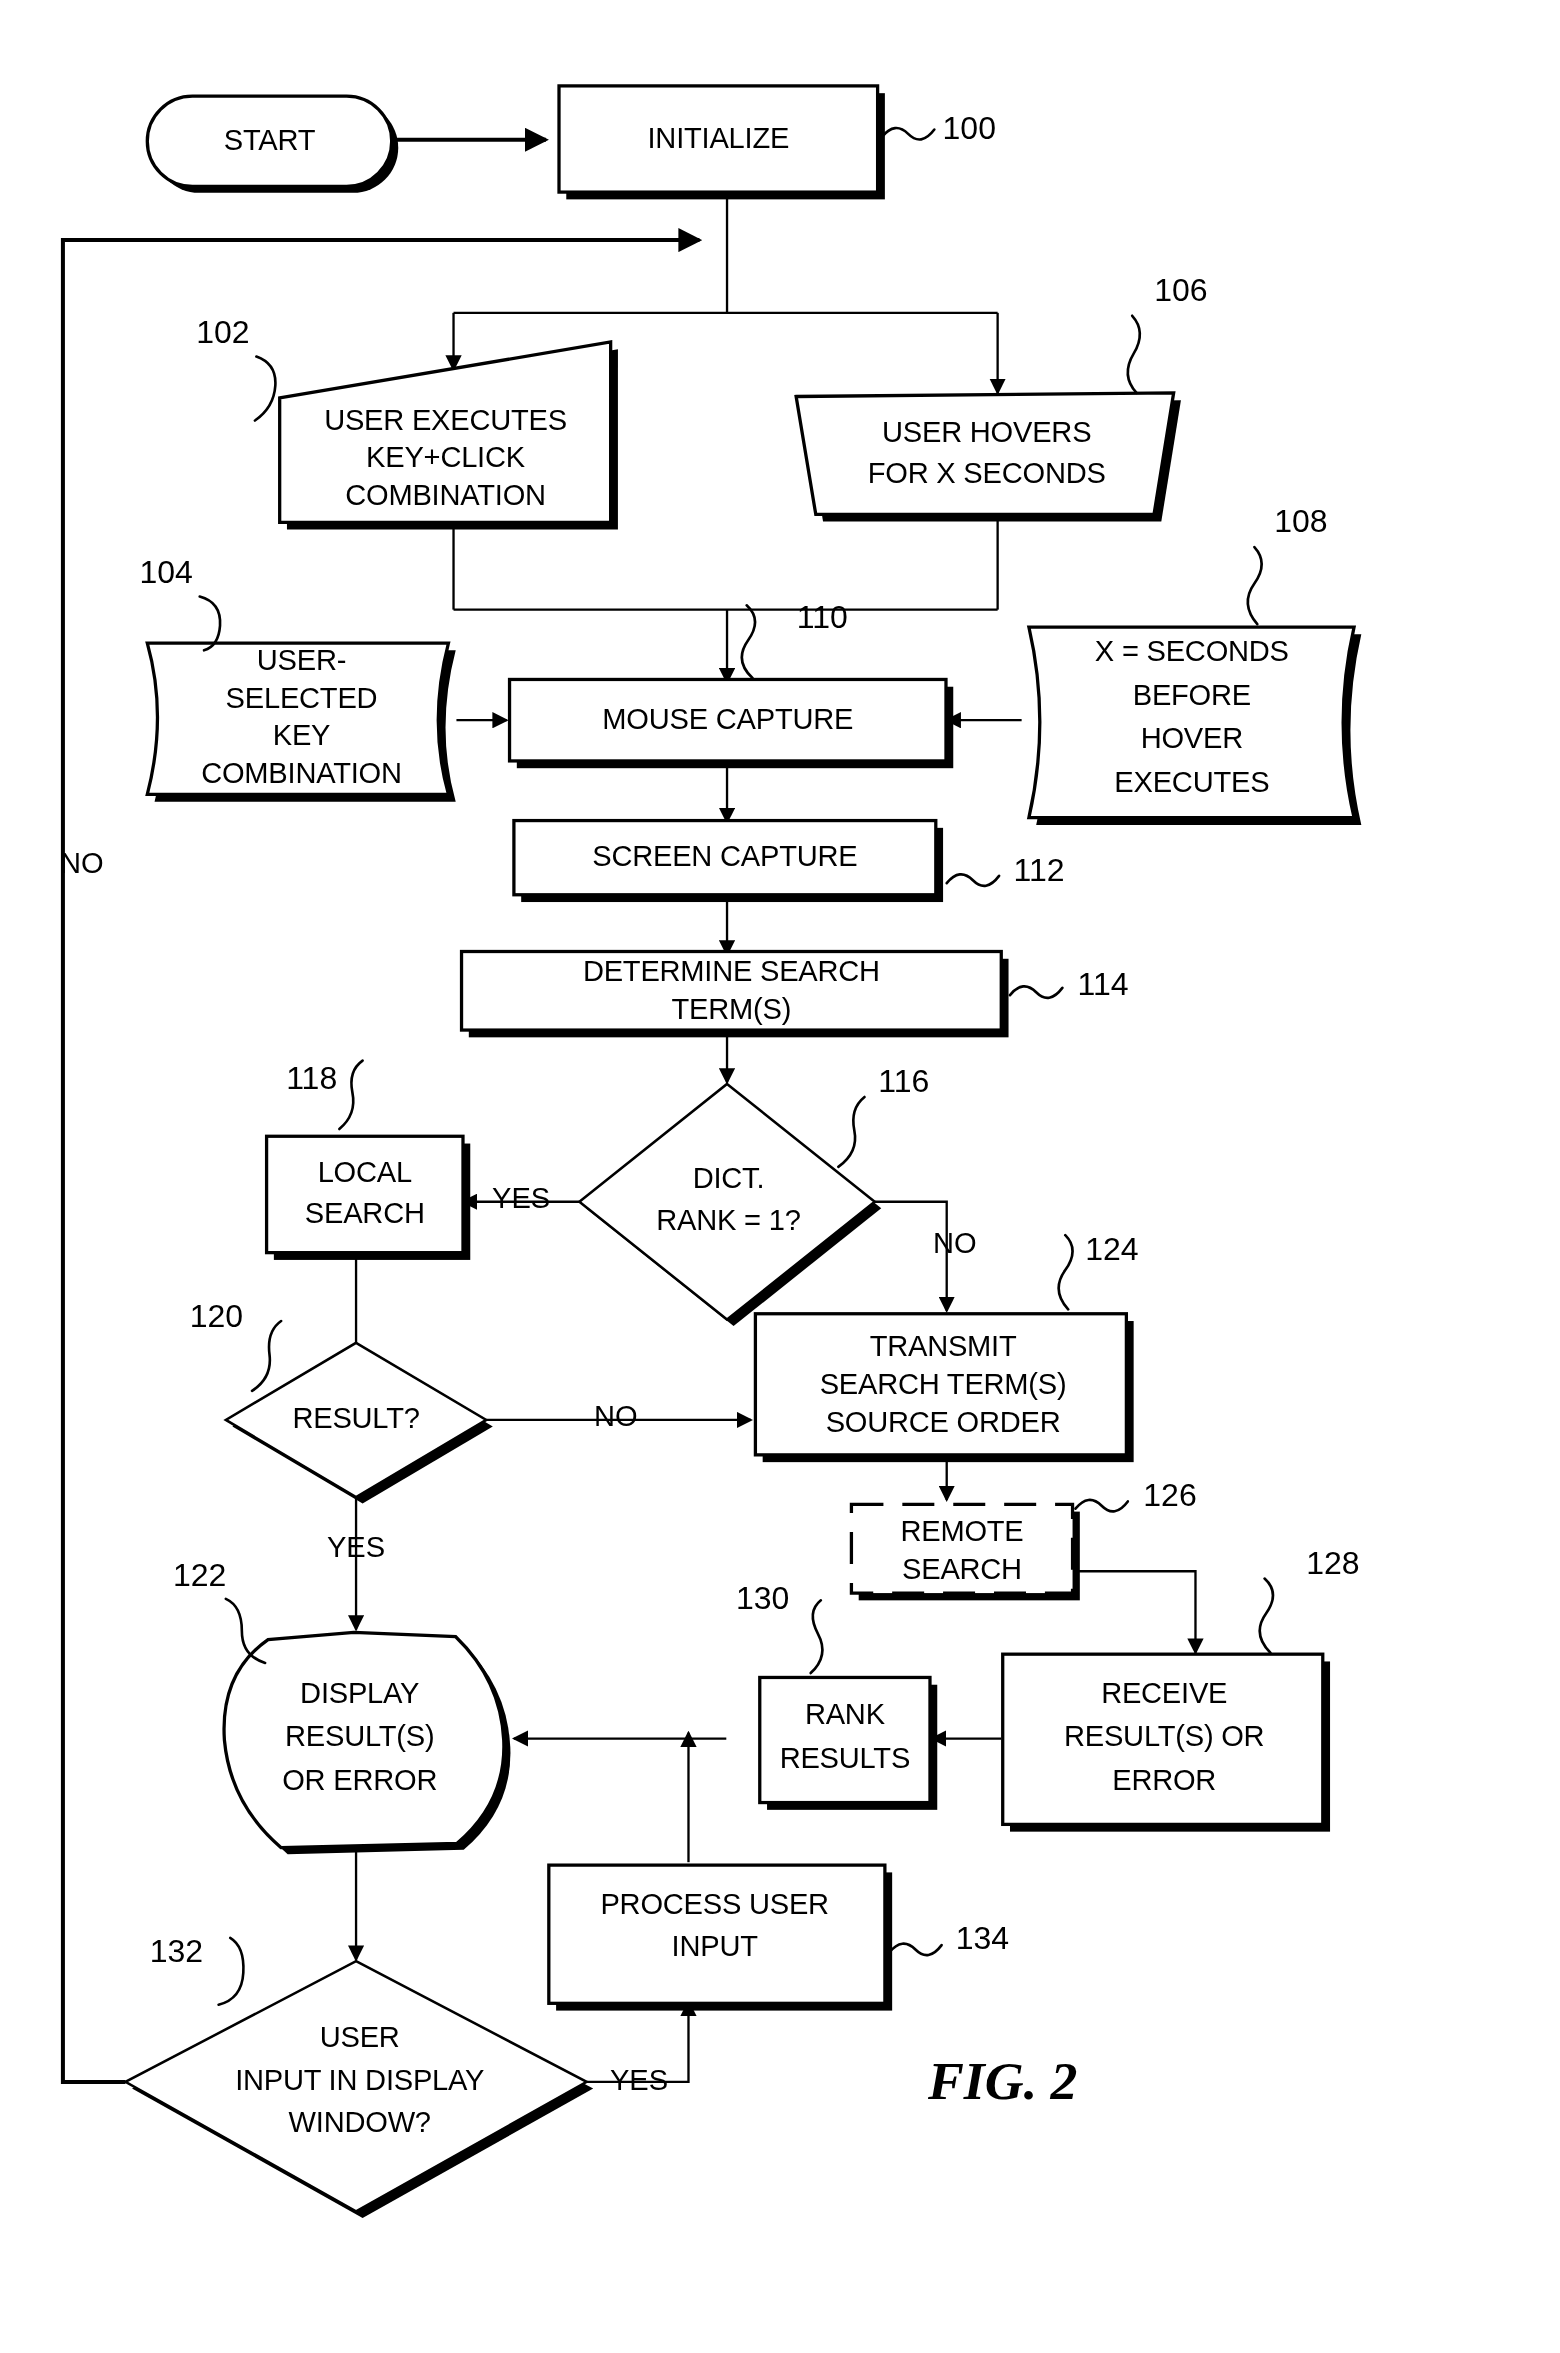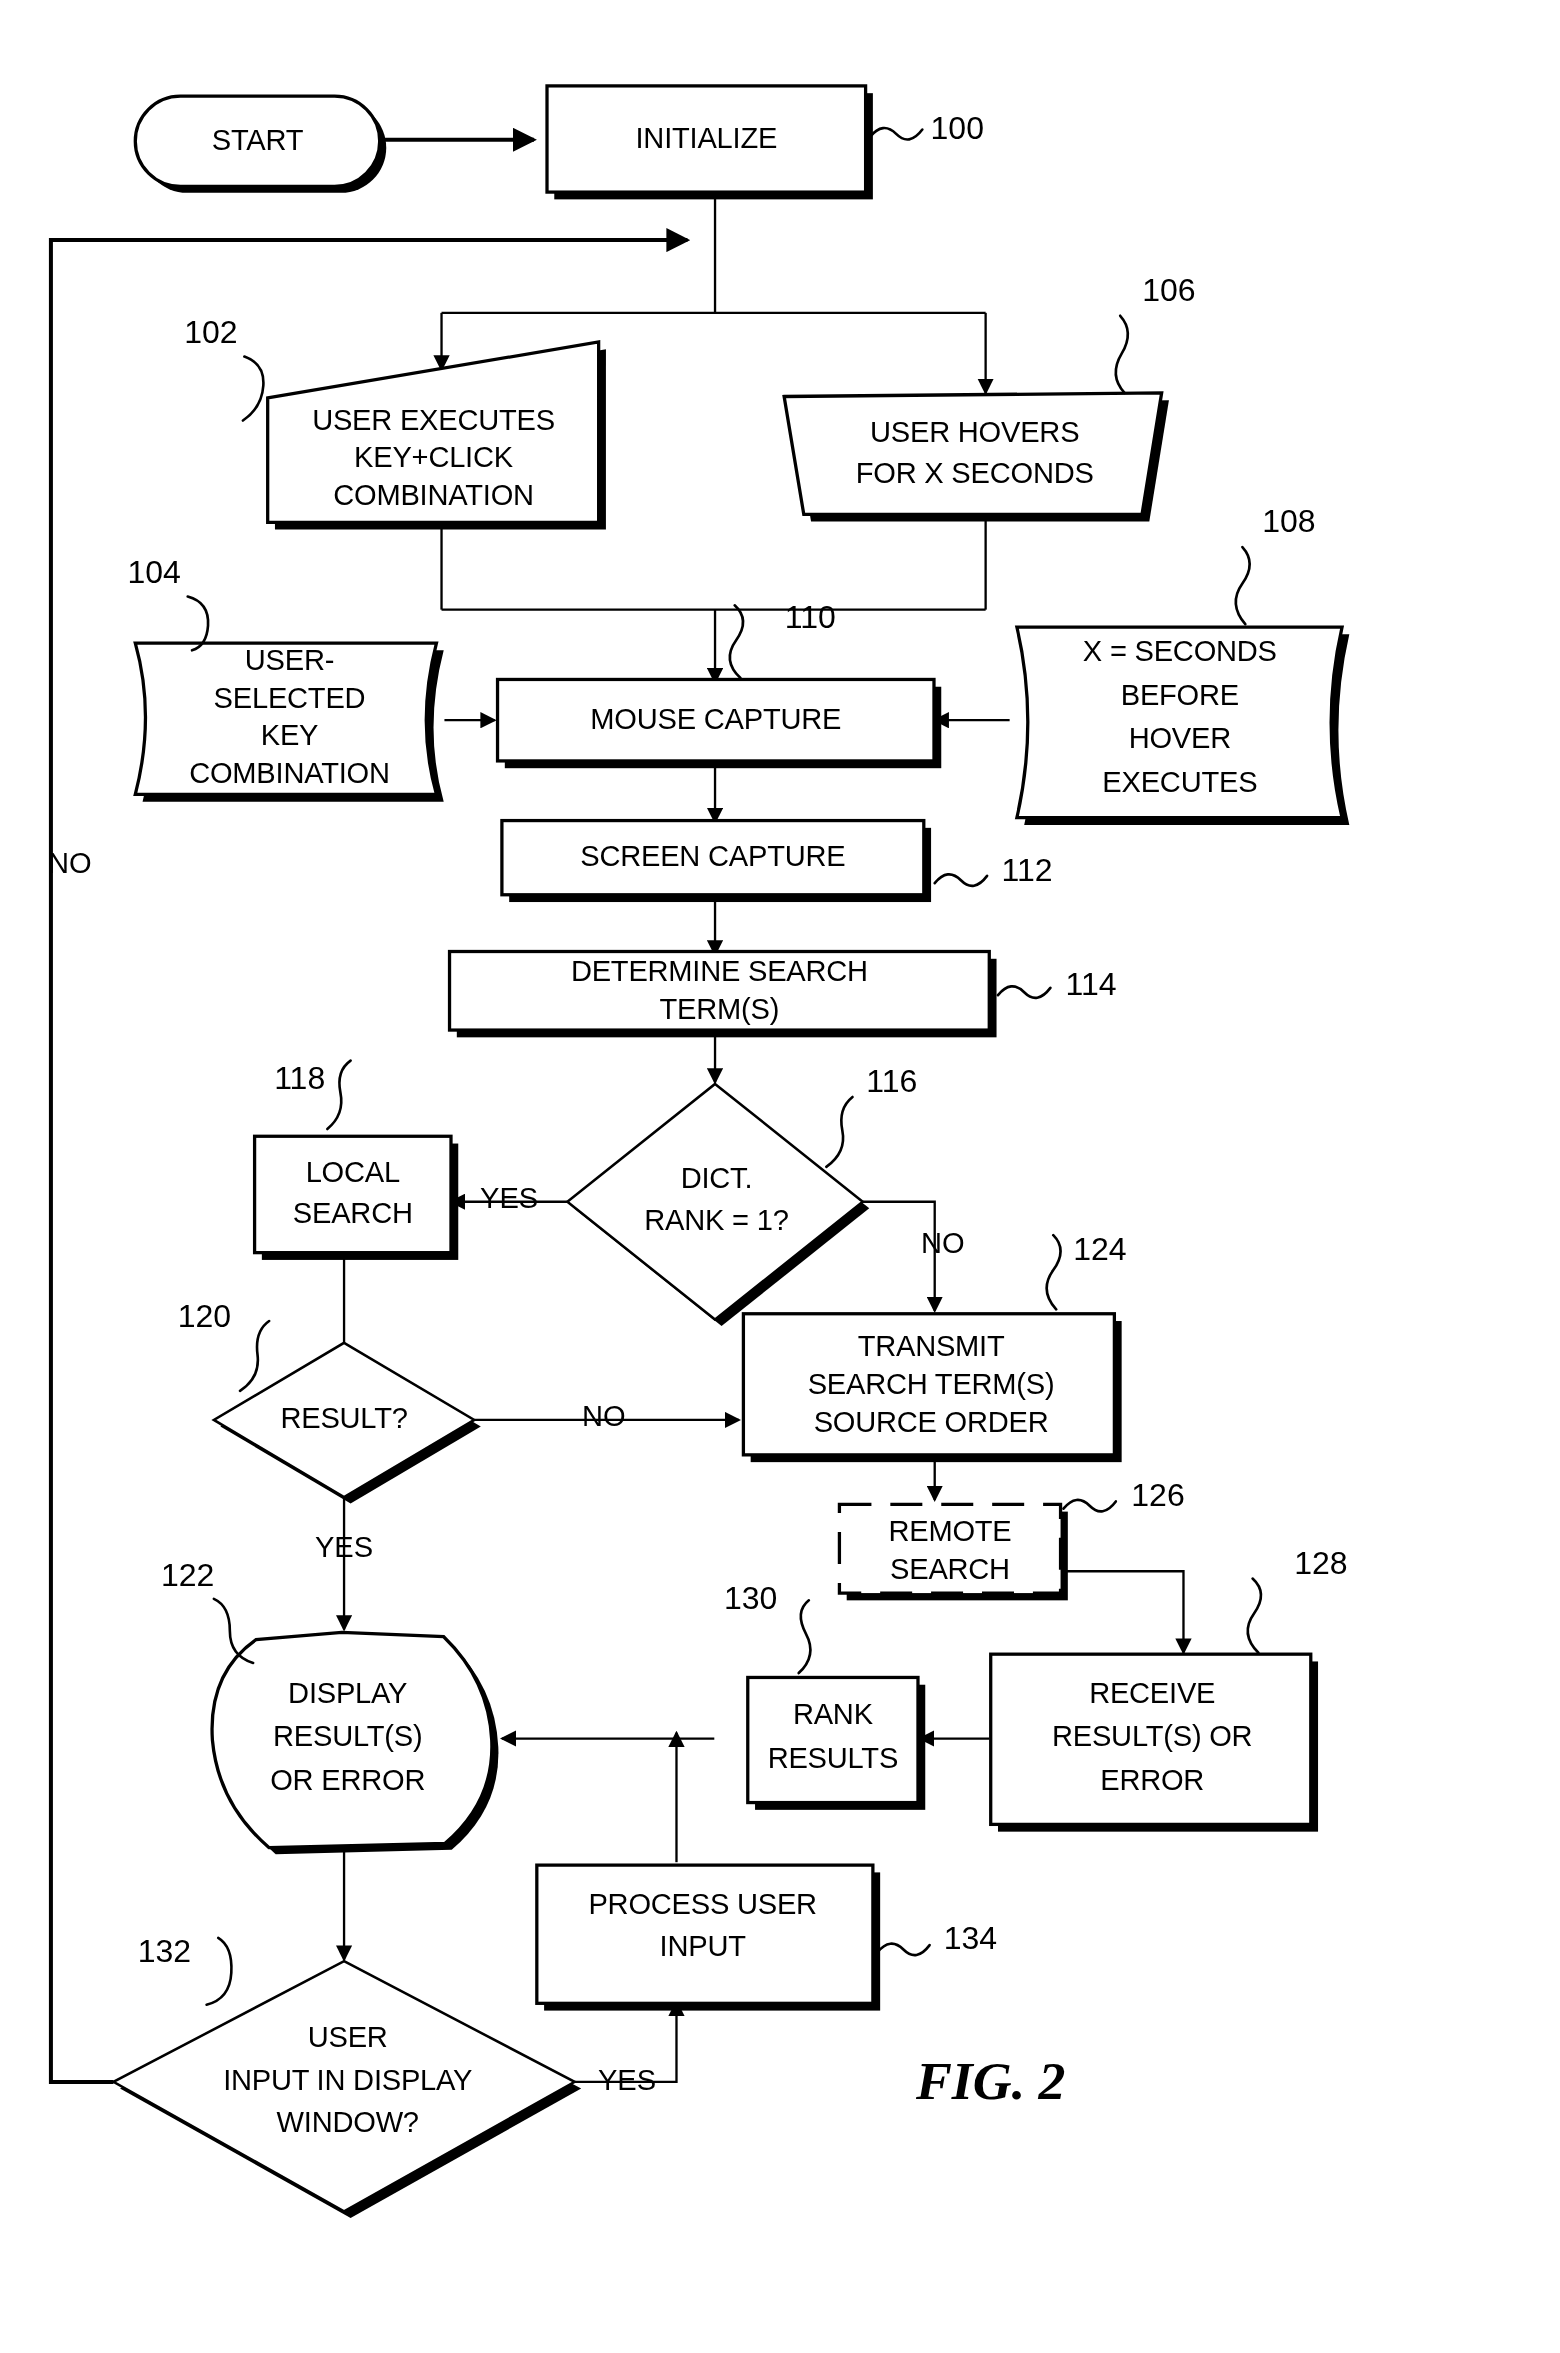--- a/index.html
+++ b/index.html
@@ -9,21 +9,21 @@
   }
   body {
     width: 1561px;
     height: 2354px;
     position: relative;
     font-family: "Liberation Sans", sans-serif;
     overflow: hidden;
   }
   #figure-root {
     position: absolute;
-    left: 0; top: 0;
+    left: 12px; top: 0;
     width: 1459px;
     height: 2354px;
   }
   svg#flow {
     display: block;
     width: 1561px;
     height: 2354px;
   }
   .shape-fill { fill: #ffffff; }
   .shape-stroke { stroke: #000000; fill: none; }

